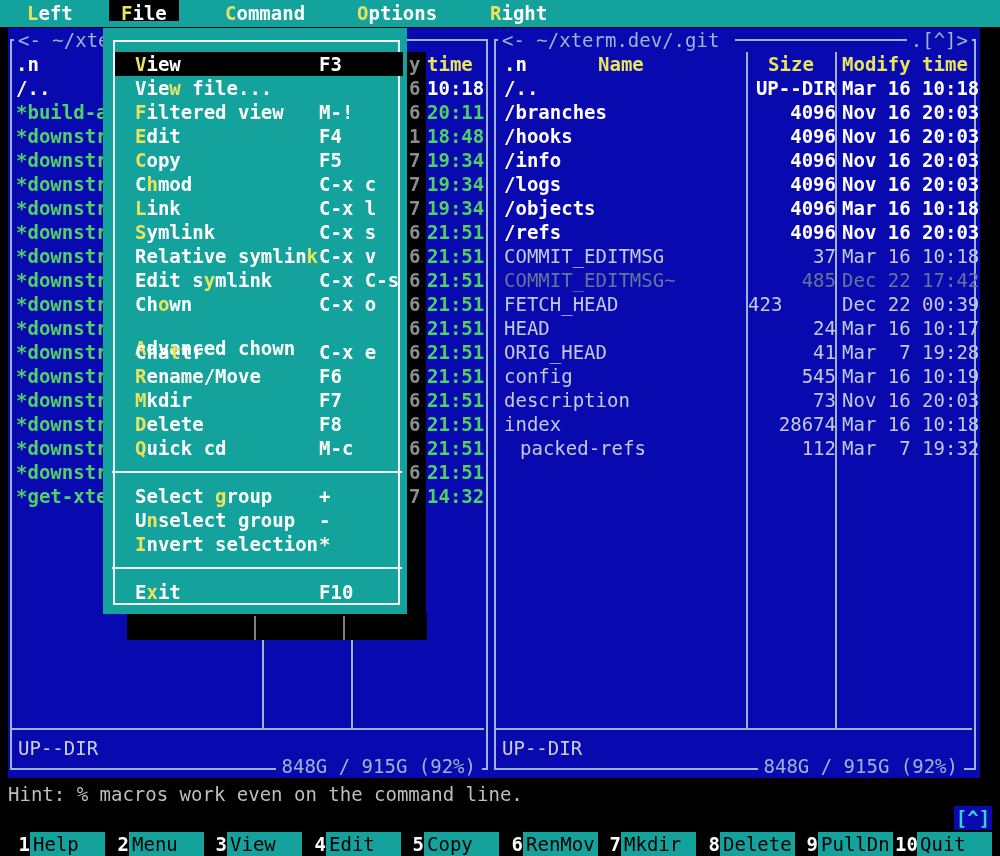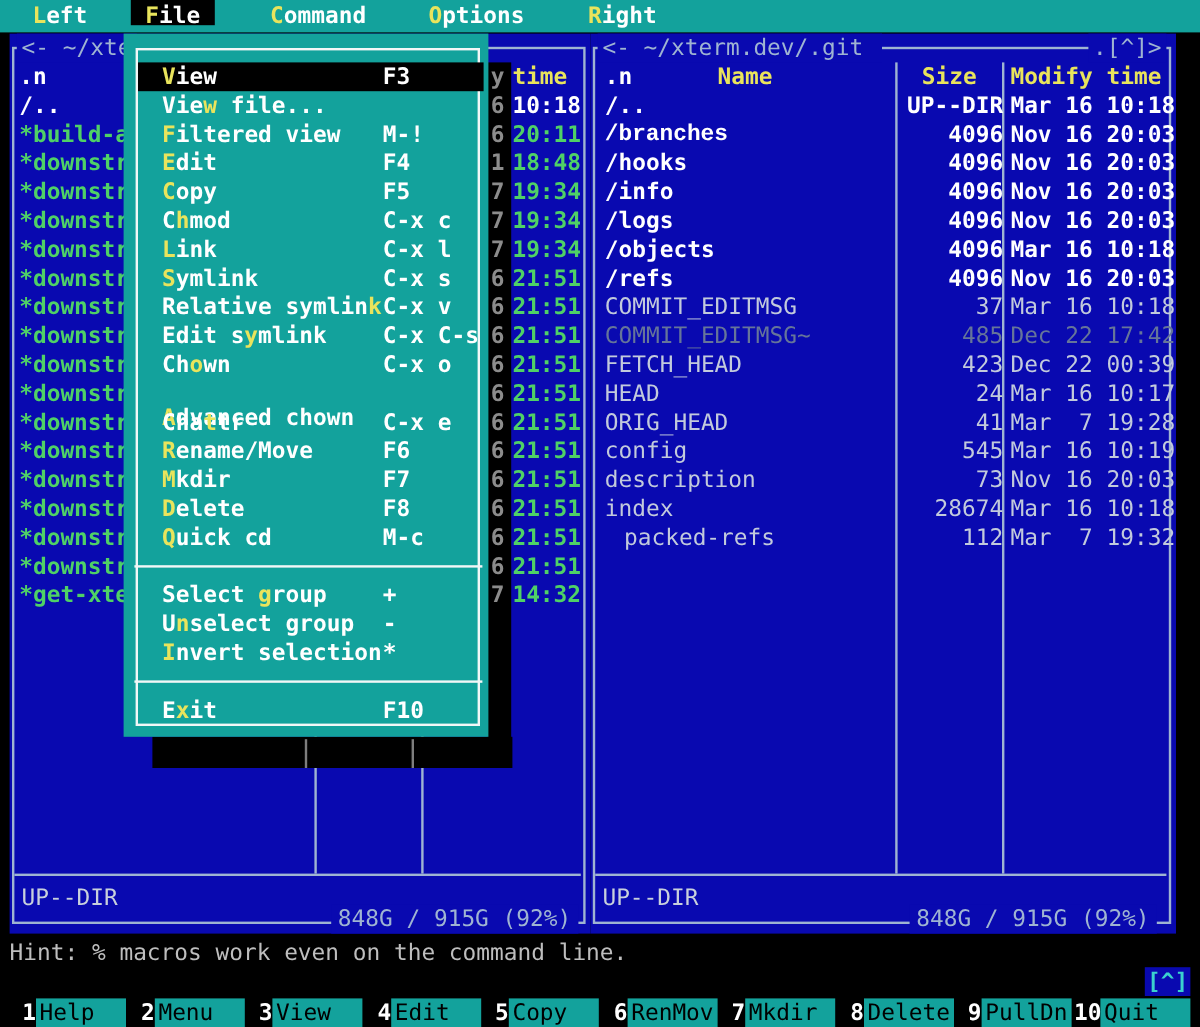--- a/index.html
+++ b/index.html
@@ -141,21 +141,21 @@
     <div class="t c-yel" style="left:106px;top:24px;">Name</div>
     <div class="t c-yel" style="left:256px;top:24px;width:86px;text-align:center;">Size</div>
     <div class="t c-yel" style="left:350px;top:24px;">Modify time</div>
     <div id="rrows">
         <div class="prow" style="left: 4px; top: 48px; width: 476px;">
           <div class="t c-white" style="left: 8px; top: 0px;">/..</div>
           <div class="t c-white" style="left: 252px; top: 0px; width: 88px; text-align: right;">UP--DIR</div>
           <div class="t c-white" style="left: 346px; top: 0px;">Mar 16 10:18</div>
         </div>
         <div class="prow" style="left: 4px; top: 72px; width: 476px;">
-          <div class="t c-white" style="left: 8px; top: 0px; font-family: Liberation Mono, monospace;">/branches</div>
+          <div class="t c-white" style="left: 8px; top: 0px;">/branches</div>
           <div class="t c-white" style="left: 252px; top: 0px; width: 88px; text-align: right;">4096</div>
           <div class="t c-white" style="left: 346px; top: 0px;">Nov 16 20:03</div>
         </div>
         <div class="prow" style="left: 4px; top: 96px; width: 476px;">
           <div class="t c-white" style="left: 8px; top: 0px;">/hooks</div>
           <div class="t c-white" style="left: 252px; top: 0px; width: 88px; text-align: right;">4096</div>
           <div class="t c-white" style="left: 346px; top: 0px;">Nov 16 20:03</div>
         </div>
         <div class="prow" style="left: 4px; top: 120px; width: 476px;">
           <div class="t c-white" style="left: 8px; top: 0px;">/info</div>
@@ -182,21 +182,21 @@
           <div class="t c-file" style="left: 252px; top: 0px; width: 88px; text-align: right;">37</div>
           <div class="t c-file" style="left: 346px; top: 0px;">Mar 16 10:18</div>
         </div>
         <div class="prow" style="left: 4px; top: 240px; width: 476px;">
           <div class="t c-dim" style="left: 8px; top: 0px;">COMMIT_EDITMSG~</div>
           <div class="t c-dim" style="left: 252px; top: 0px; width: 88px; text-align: right;">485</div>
           <div class="t c-dim" style="left: 346px; top: 0px;">Dec 22 17:42</div>
         </div>
         <div class="prow" style="left: 4px; top: 264px; width: 476px;">
           <div class="t c-file" style="left: 8px; top: 0px;">FETCH_HEAD</div>
-          <div class="t c-file" style="left: 252px; top: 0px; width: 88px; text-align: right;">423</div>
+          <div class="t c-file" style="left: 252px; top: 0px; width: 88px; text-align: left;">423</div>
           <div class="t c-file" style="left: 346px; top: 0px;">Dec 22 00:39</div>
         </div>
         <div class="prow" style="left: 4px; top: 288px; width: 476px;">
           <div class="t c-file" style="left: 8px; top: 0px;">HEAD</div>
           <div class="t c-file" style="left: 252px; top: 0px; width: 88px; text-align: right;">24</div>
           <div class="t c-file" style="left: 346px; top: 0px;">Mar 16 10:17</div>
         </div>
         <div class="prow" style="left: 4px; top: 312px; width: 476px;">
           <div class="t c-file" style="left: 8px; top: 0px;">ORIG_HEAD</div>
           <div class="t c-file" style="left: 252px; top: 0px; width: 88px; text-align: right;">41</div>

